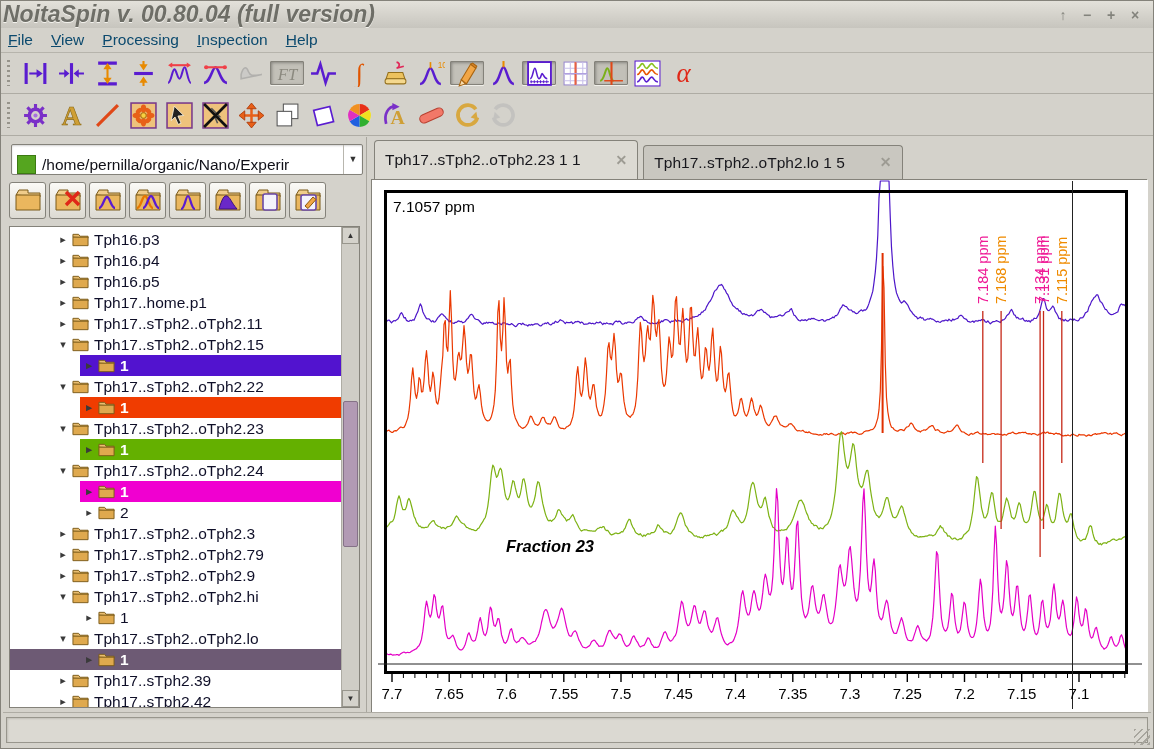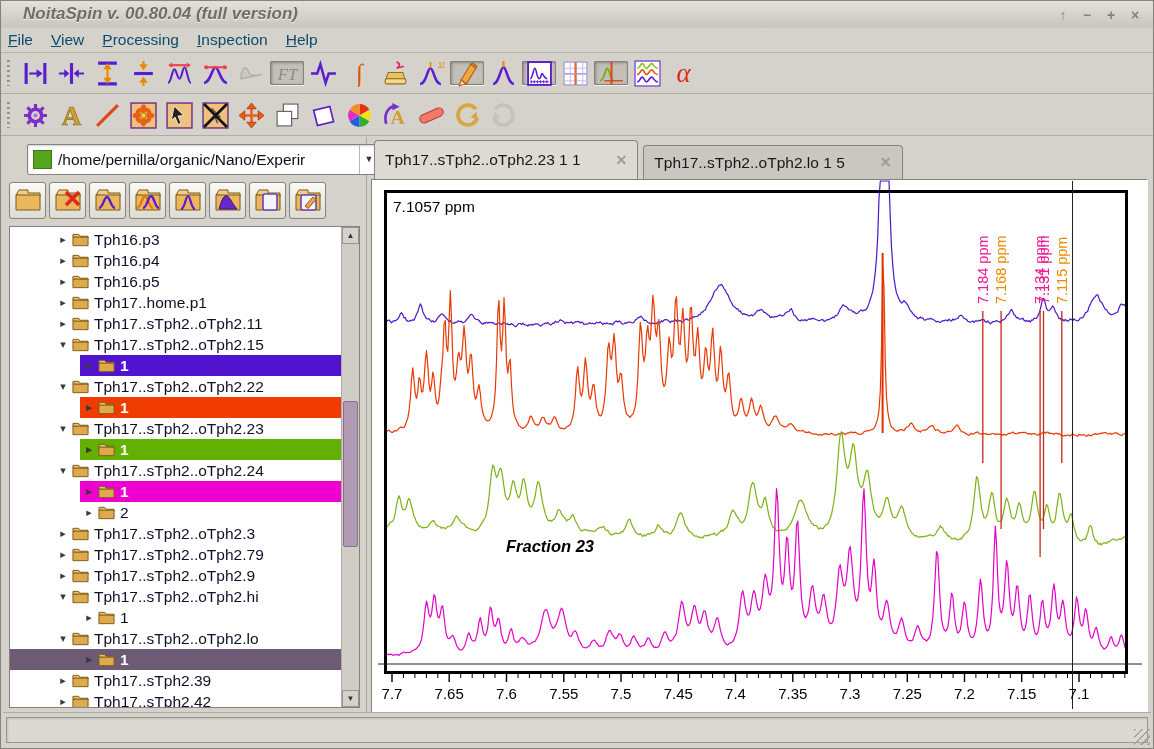--- a/index.html
+++ b/index.html
@@ -1,35 +1,35 @@
 <!DOCTYPE html>
 <html><head>
 <meta charset="utf-8">
 <style>
   html,body{margin:0;padding:0;background:#b0aea6;font-family:"Liberation Sans",sans-serif;}
   #win{position:relative;width:1154px;height:749px;background:#d4d2cb;border:1px solid #84827a;box-sizing:border-box;overflow:hidden;}
   
   .titlebar{position:absolute;left:0;top:0;right:0;height:27px;background:linear-gradient(#e3e1da,#c7c5be);border-bottom:1px solid #98968d;}
-  .title{display:inline-block;font-weight:bold;font-style:italic;font-size:17px;color:#6e6e67;line-height:26px;padding-left:22px;text-shadow:0 1px 0 #f2f1ec;}
+  .title{display:inline-block;font-weight:bold;font-style:italic;font-size:23px;color:#6e6e67;line-height:26px;padding-left:2px;text-shadow:0 1px 0 #f2f1ec;}
   .wctrl{position:absolute;right:6px;top:0;height:27px;display:flex;align-items:center;}
   .wbtn{width:24px;text-align:center;color:#83837c;font-size:14px;font-weight:bold;cursor:default;}
   
   .menubar{position:absolute;left:0;top:27px;right:0;height:24px;background:#d4d2cb;border-bottom:1px solid #b6b4ac;}
   .menu-item{display:inline-block;padding:3px 11px 0 7px;font-size:15.5px;color:#0c4a6e;}
   
   .toolbar{position:absolute;left:0;right:0;height:41px;background:#d4d2cb;border-bottom:1px solid #aeaca4;display:flex;align-items:center;padding-left:3px;box-sizing:border-box;}
   #toolbar1{top:52px;} #toolbar2{top:94px;}
   .grip{width:3px;height:26px;margin:0 7px 0 3px;background:repeating-linear-gradient(to bottom,#96948b 0 2px,transparent 2px 5px);}
   .tool{width:34px;height:24px;margin:0 1px;border:1px solid transparent;border-radius:1px;display:flex;align-items:center;justify-content:center;background:transparent;}
   .tool svg{width:27px;height:27px;}
   .tool.pressed{background:#c2c0b8;border-color:#84827a;box-shadow:inset 1px 1px 3px rgba(0,0,0,.3),0 1px 0 #f0efe9;}
   .tool.disabled svg{opacity:.55;filter:grayscale(1);}
   
   .sidebar{position:absolute;left:2px;top:136px;width:364px;bottom:36px;background:#d4d2cb;border-right:1px solid #a8a69e;box-sizing:border-box;}
-  .combo{position:absolute;left:24px;top:7px;width:352px;height:31px;background:#fff;border:1px solid #84827a;border-radius:2px;display:flex;align-items:center;box-sizing:border-box;box-shadow:inset 0 1px 2px rgba(0,0,0,.18);}
+  .combo{position:absolute;left:8px;top:7px;width:352px;height:31px;background:#fff;border:1px solid #84827a;border-radius:2px;display:flex;align-items:flex-end;box-sizing:border-box;box-shadow:inset 0 1px 2px rgba(0,0,0,.18);}
   .swatch{width:17px;height:17px;background:#55a51f;border:1px solid #3c7a12;margin:0 6px 0 5px;flex:none;}
   .combo-text{font-size:15.5px;color:#101018;white-space:nowrap;overflow:hidden;flex:1;}
   .combo-arrow{flex:none;width:18px;height:100%;border-left:1px solid #b8b6ae;color:#333;font-size:9px;text-align:center;line-height:29px;}
   .side-tools{position:absolute;left:6px;top:45px;display:flex;}
   .sbtn{width:37px;height:37px;background:linear-gradient(#fbfaf6,#dcdad2);border:1px solid #84827a;border-radius:3px;margin-right:3px;display:flex;align-items:center;justify-content:center;}
   .sbtn svg{width:30px;height:30px;}
   .treewrap{position:absolute;left:6px;top:89px;right:6px;bottom:4px;background:#fff;border:1px solid #84827a;box-sizing:border-box;overflow:hidden;}
   .tree{position:absolute;left:0;top:0;right:18px;bottom:0;padding-top:2px;overflow:hidden;}
   .trow{position:relative;height:21px;}
   .trow .hlbar{position:absolute;top:0;bottom:0;right:0;}

